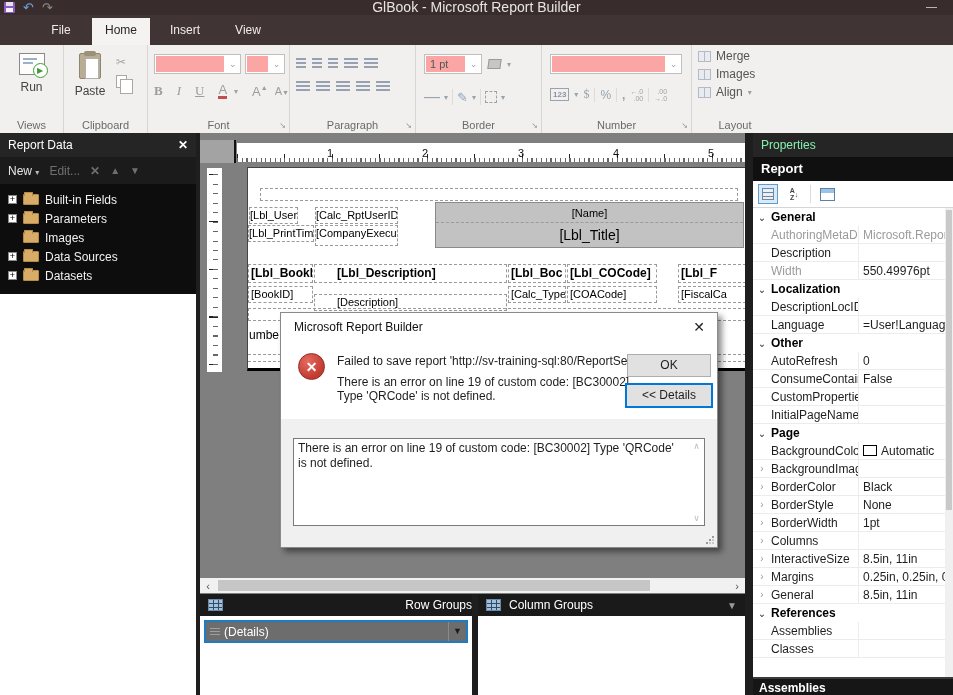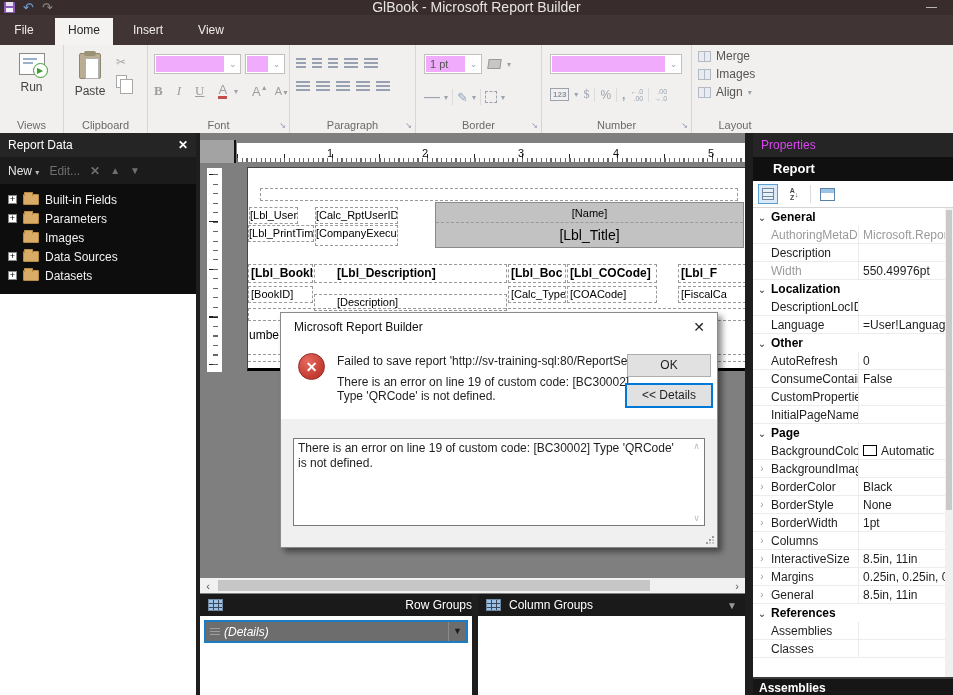--- a/index.html
+++ b/index.html
@@ -13,41 +13,41 @@
   .save-ic { width:11px; height:11px; background:#8a5bb8; border-radius:1px; position:relative; }
   .save-ic:before { content:""; position:absolute; left:2px; top:0; width:7px; height:4px; background:#e8e0f0; }
   .save-ic:after { content:""; position:absolute; left:2px; bottom:1px; width:7px; height:4px; background:#f5f2fa; }
   .undo-g { color:#6f9fd8; font-size:13px; line-height:13px; }
   .redo-g { color:#8a8a8a; font-size:13px; line-height:13px; }
   #title-text { width:100%; text-align:center; font-size:14px; line-height:15px; }
   #min-btn { right:16px; top:0; font-size:11px; color:#ddd; line-height:13px; }
 
   
   #tabstrip { left:0; top:15px; width:953px; height:30px; background:#413434; }
-  .rtab { position:absolute; top:0; height:30px; color:#f0ecec; font-size:12px; text-align:center; line-height:30px; }
+  .rtab { position:absolute; top:0; height:30px; color:#f0ecec; font-size:12px; text-align:center; line-height:30px;margin-left:37px; }
   .rtab.active { background:#f4f3f1; color:#262626; top:3px; height:27px; line-height:25px; }
 
   
   #ribbon { left:0; top:45px; width:953px; height:88px; background:#f1f0ee; display:flex; }
   .rgroup { position:relative; height:88px; border-right:1px solid #d8d6d3; }
   .glabel { position:absolute; bottom:2px; left:0; width:100%; text-align:center; font-size:11px; color:#6a6a6a; }
   .launcher { position:absolute; right:3px; bottom:3px; font-size:8px; color:#8a96a8; }
   .bigbtn { display:flex; flex-direction:column; align-items:center; justify-content:flex-start; padding-top:8px; gap:5px; }
   .bigbtn .blabel { font-size:12px; color:#444; }
   .run-ic { width:26px; height:22px; border:1px solid #8a8a8a; background:#fdfdfd; position:relative; }
   .run-ic i { position:absolute; left:3px; height:2px; background:#9cb0c8; }
   .run-play { position:absolute; right:-4px; bottom:-4px; width:15px; height:15px; border-radius:50%; background:#fff; border:1px solid #3f9c35; color:#3f9c35; font-size:8px; line-height:13px; text-align:center; }
   .paste-ic { width:22px; height:26px; background:#b9ae93; border:1px solid #8f866e; border-radius:2px; position:relative; }
   .paste-ic:before { content:""; position:absolute; left:4px; top:-3px; width:12px; height:5px; background:#9a9176; border-radius:2px; }
   .paste-ic:after { content:""; position:absolute; left:5px; top:4px; width:12px; height:19px; background:#fff; border:1px solid #b0b0b0; }
   .smallcol { display:flex; flex-direction:column; gap:6px; padding-top:10px; color:#a3a3a3; font-size:12px; }
   .copy-ic { width:11px; height:13px; border:1px solid #a8a8a8; background:#fff; position:relative; }
   .copy-ic:before { content:""; position:absolute; left:3px; top:3px; width:11px; height:13px; border:1px solid #a8a8a8; background:#fff; }
   .combo { background:#fff; border:1px solid #c2c0bd; height:20px; font-size:11px; color:#555; display:flex; align-items:center; }
-  .combo .cval { flex:1; padding-left:4px; background:#f0abfc; align-self:stretch; display:flex; align-items:center; margin:1px; }
+  .combo .cval { flex:1; padding-left:4px; background:#fca5a5; align-self:stretch; display:flex; align-items:center; margin:1px; }
   .combo .carrow { width:15px; text-align:center; color:#9aa3ad; font-size:9px; }
   .fontrow { display:flex; align-items:center; gap:7px; margin-top:9px; padding-left:6px; color:#9d9d9d; font-size:13px; }
   .fontrow .fsep { width:1px; height:16px; background:#dcdcdc; }
   .red-underline { border-bottom:3px solid #c0504d; line-height:12px; }
   .lines-ic { display:inline-block; width:14px; height:11px;
       background:repeating-linear-gradient(to bottom, #97a1b1 0 2px, transparent 2px 4px); }
   .lines-ic.short { width:10px; }
   .icon-row { display:flex; align-items:center; gap:6px; padding:0 6px; }
   .drop { color:#9aa3ad; font-size:8px; }
   .dash-box-ic { display:inline-block; width:12px; height:12px; border:1px dashed #9aa3ad; }
@@ -114,22 +114,22 @@
   .grp-panel { position:absolute; top:22px; height:79px; background:#fff; }
   #details-item { position:absolute; left:4px; top:4px; width:264px; height:23px; border:2px solid #1a7dc5; background:#6d6d6d; display:flex; align-items:center; }
   #details-item .hamb { width:10px; height:7px; margin:0 4px;
       background:repeating-linear-gradient(to bottom, #9f9f9f 0 1px, transparent 1px 3px); }
   #details-item .dlabel { flex:1; color:#fff; font-size:12px; }
   #details-item .darrow { width:18px; text-align:center; color:#1b1b1b; font-size:9px; border-left:1px solid #8a8a8a; align-self:stretch; line-height:19px; }
   #grp-col-chevron { position:absolute; right:8px; color:#9a9a9a; font-size:10px; }
 
   
   #props { left:753px; top:133px; width:200px; height:562px; background:#fff; }
-  #props-header { left:0; top:0; width:200px; height:24px; background:#252525; color:#d946ef; font-size:12px; line-height:24px; padding-left:8px; }
-  #props-object { left:0; top:24px; width:200px; height:24px; background:#101010; color:#fff; font-size:13px; font-weight:bold; line-height:24px; padding-left:20px; }
+  #props-header { left:0; top:0; width:200px; height:24px; background:#252525; color:#86efac; font-size:12px; line-height:24px; padding-left:8px; }
+  #props-object { left:0; top:24px; width:200px; height:24px; background:#101010; color:#fff; font-size:13px; font-weight:bold; line-height:24px; padding-left:8px; }
   #props-toolbar { left:0; top:48px; width:200px; height:27px; background:#fff; border-bottom:1px solid #d5d5d5; display:flex; align-items:center; gap:6px; padding-left:5px; }
   .ptool { width:20px; height:20px; display:flex; align-items:center; justify-content:center; }
   .ptool.sel { border:1px solid #5a9fd4; background:#dceaf7; }
   .cat-ic { width:12px; height:12px; border:1px solid #6f87a0; background:
       repeating-linear-gradient(to bottom, transparent 0 3px, #6f87a0 3px 4px), #e8f0f8; }
   .az-ic { font-size:7px; line-height:7px; font-weight:bold; color:#444; text-align:center; }
   .ptool-sep { width:1px; height:18px; background:#dcdcdc; }
   .pages-ic { width:15px; height:13px; border:1px solid #5a82a6; background:linear-gradient(#9cc3e5 0 4px, #fff 4px); }
   #pgrid { left:0; top:75px; width:200px; height:469px; overflow:hidden; }
   .prow { height:18px; display:flex; align-items:center; border-bottom:1px solid #ececec; font-size:12px; }
@@ -440,21 +440,21 @@
 <div class="abs" id="grouping">
   <div class="grp-header" style="left:0;width:272px;justify-content:space-between;">
     <span class="grid-ic"></span>
     <span>Row Groups</span>
   </div>
   <div class="grp-header" style="left:278px;width:267px;">
     <span class="grid-ic"></span>
     <span>Column Groups</span>
     <span id="grp-col-chevron">▼</span>
   </div>
-  <div class="grp-panel" style="left:0;width:272px;font-style:italic;">
+  <div class="grp-panel" style="left:0;width:272px;">
     <div id="details-item">
       <span class="hamb"></span>
       <span class="dlabel">(Details)</span>
       <span class="darrow">▼</span>
     </div>
   </div>
   <div class="grp-panel" style="left:278px;width:267px;"></div>
 </div>
 
 <div class="abs" id="props">

